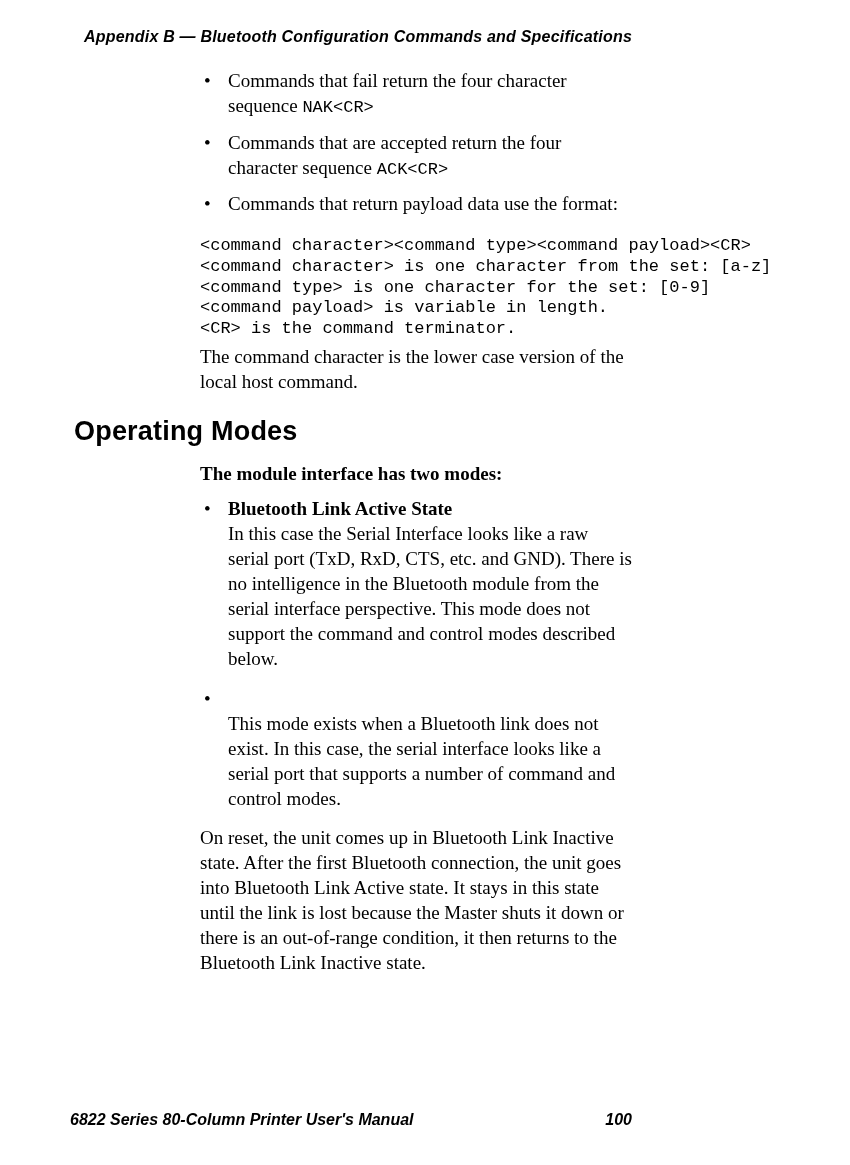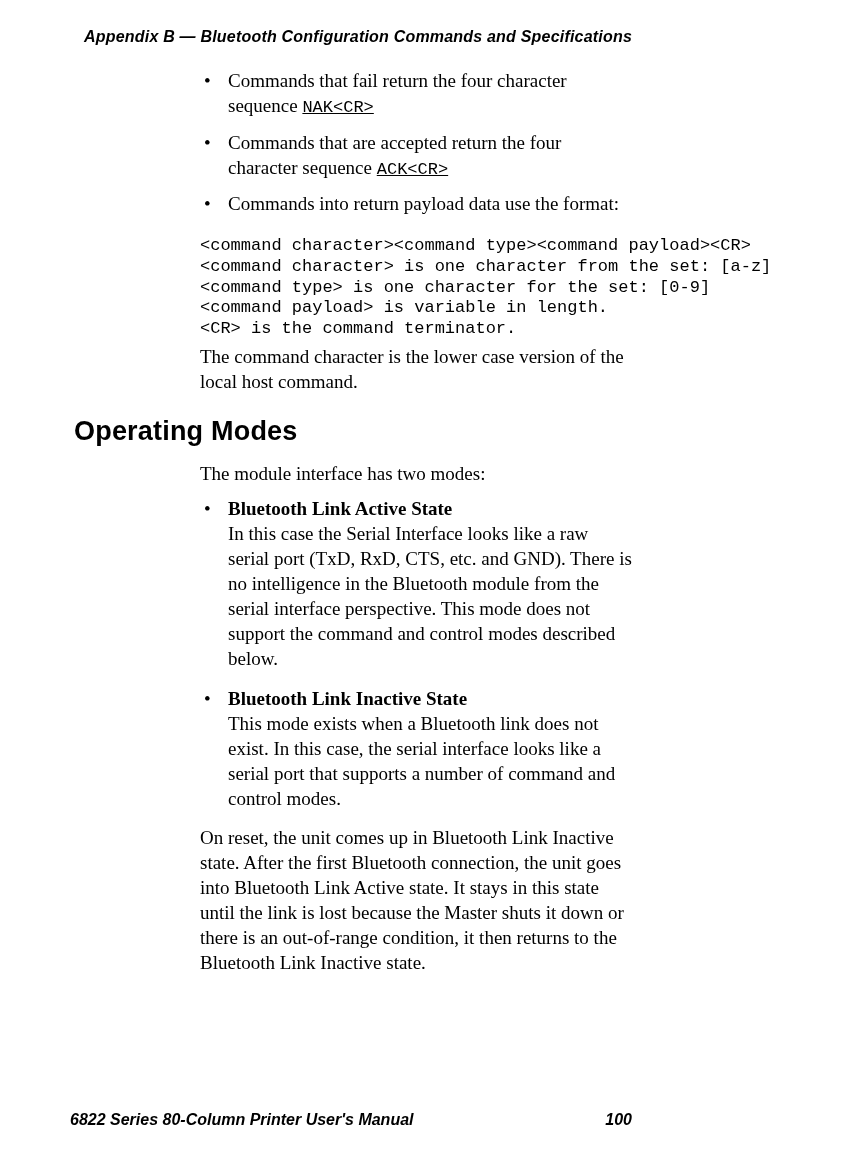--- a/index.html
+++ b/index.html
@@ -47,21 +47,20 @@
   ul.top > li::before {
     content: "•";
     position: absolute;
     left: 4px;
     top: 0;
     font-size: 19px;
   }
   .mono {
     font-family: "Courier New", Courier, monospace;
     font-size: 17px;
-    text-decoration: underline;
   }
   pre.codeblock {
     font-family: "Courier New", Courier, monospace;
     font-size: 17px;
     line-height: 1.22;
     white-space: pre;
     margin: 20px 0 4px 0;
   }
   p.para {
     font-size: 19px;
@@ -122,46 +121,46 @@
   <div class="body-col">
 
     <ul class="top">
       <li>
         <span>Commands that fail return the four character sequence </span><span class="mono">NAK&lt;CR&gt;</span>
       </li>
       <li>
         <span>Commands that are accepted return the four character sequence </span><span class="mono">ACK&lt;CR&gt;</span>
       </li>
       <li>
-        <span>Commands into return payload data use the format:</span>
+        <span>Commands that return payload data use the format:</span>
       </li>
     </ul>
 
     <pre class="codeblock">&lt;command character&gt;&lt;command type&gt;&lt;command payload&gt;&lt;CR&gt;
 &lt;command character&gt; is one character from the set: [a-z]
 &lt;command type&gt; is one character for the set: [0-9]
 &lt;command payload&gt; is variable in length.
 &lt;CR&gt; is the command terminator.</pre>
 
     <p class="para">The command character is the lower case version of the local host command.</p>
   </div>
 
   <h2 class="section">Operating Modes</h2>
 
   <div class="body-col">
 
-    <p class="para" style="margin-top:0;margin-bottom:10px;">The module interface has two modes:</p>
+    <p class="para" style="margin-top:0;margin-bottom:10px;font-weight:bold;">The module interface has two modes:</p>
 
     <ul class="sub">
       <li>
         <span class="bold">Bluetooth Link Active State</span><br>
         <span>In this case the Serial Interface looks like a raw serial port (TxD, RxD, CTS, etc. and GND). There is no intelligence in the Bluetooth module from the serial interface perspective. This mode does not support the command and control modes described below.</span>
       </li>
       <li>
-        <span class="bold">Bluetooth Link Inactive State</span><br>
+        <br>
         <span>This mode exists when a Bluetooth link does not exist. In this case, the serial interface looks like a serial port that supports a number of command and control modes.</span>
       </li>
     </ul>
 
     <p class="para">On reset, the unit comes up in Bluetooth Link Inactive state. After the first Bluetooth connection, the unit goes into Bluetooth Link Active state. It stays in this state until the link is lost because the Master shuts it down or there is an out-of-range condition, it then returns to the Bluetooth Link Inactive state.</p>
   </div>
 
   <div class="footer">
     <span>6822 Series 80-Column Printer User's Manual</span>
     <span>100</span>

